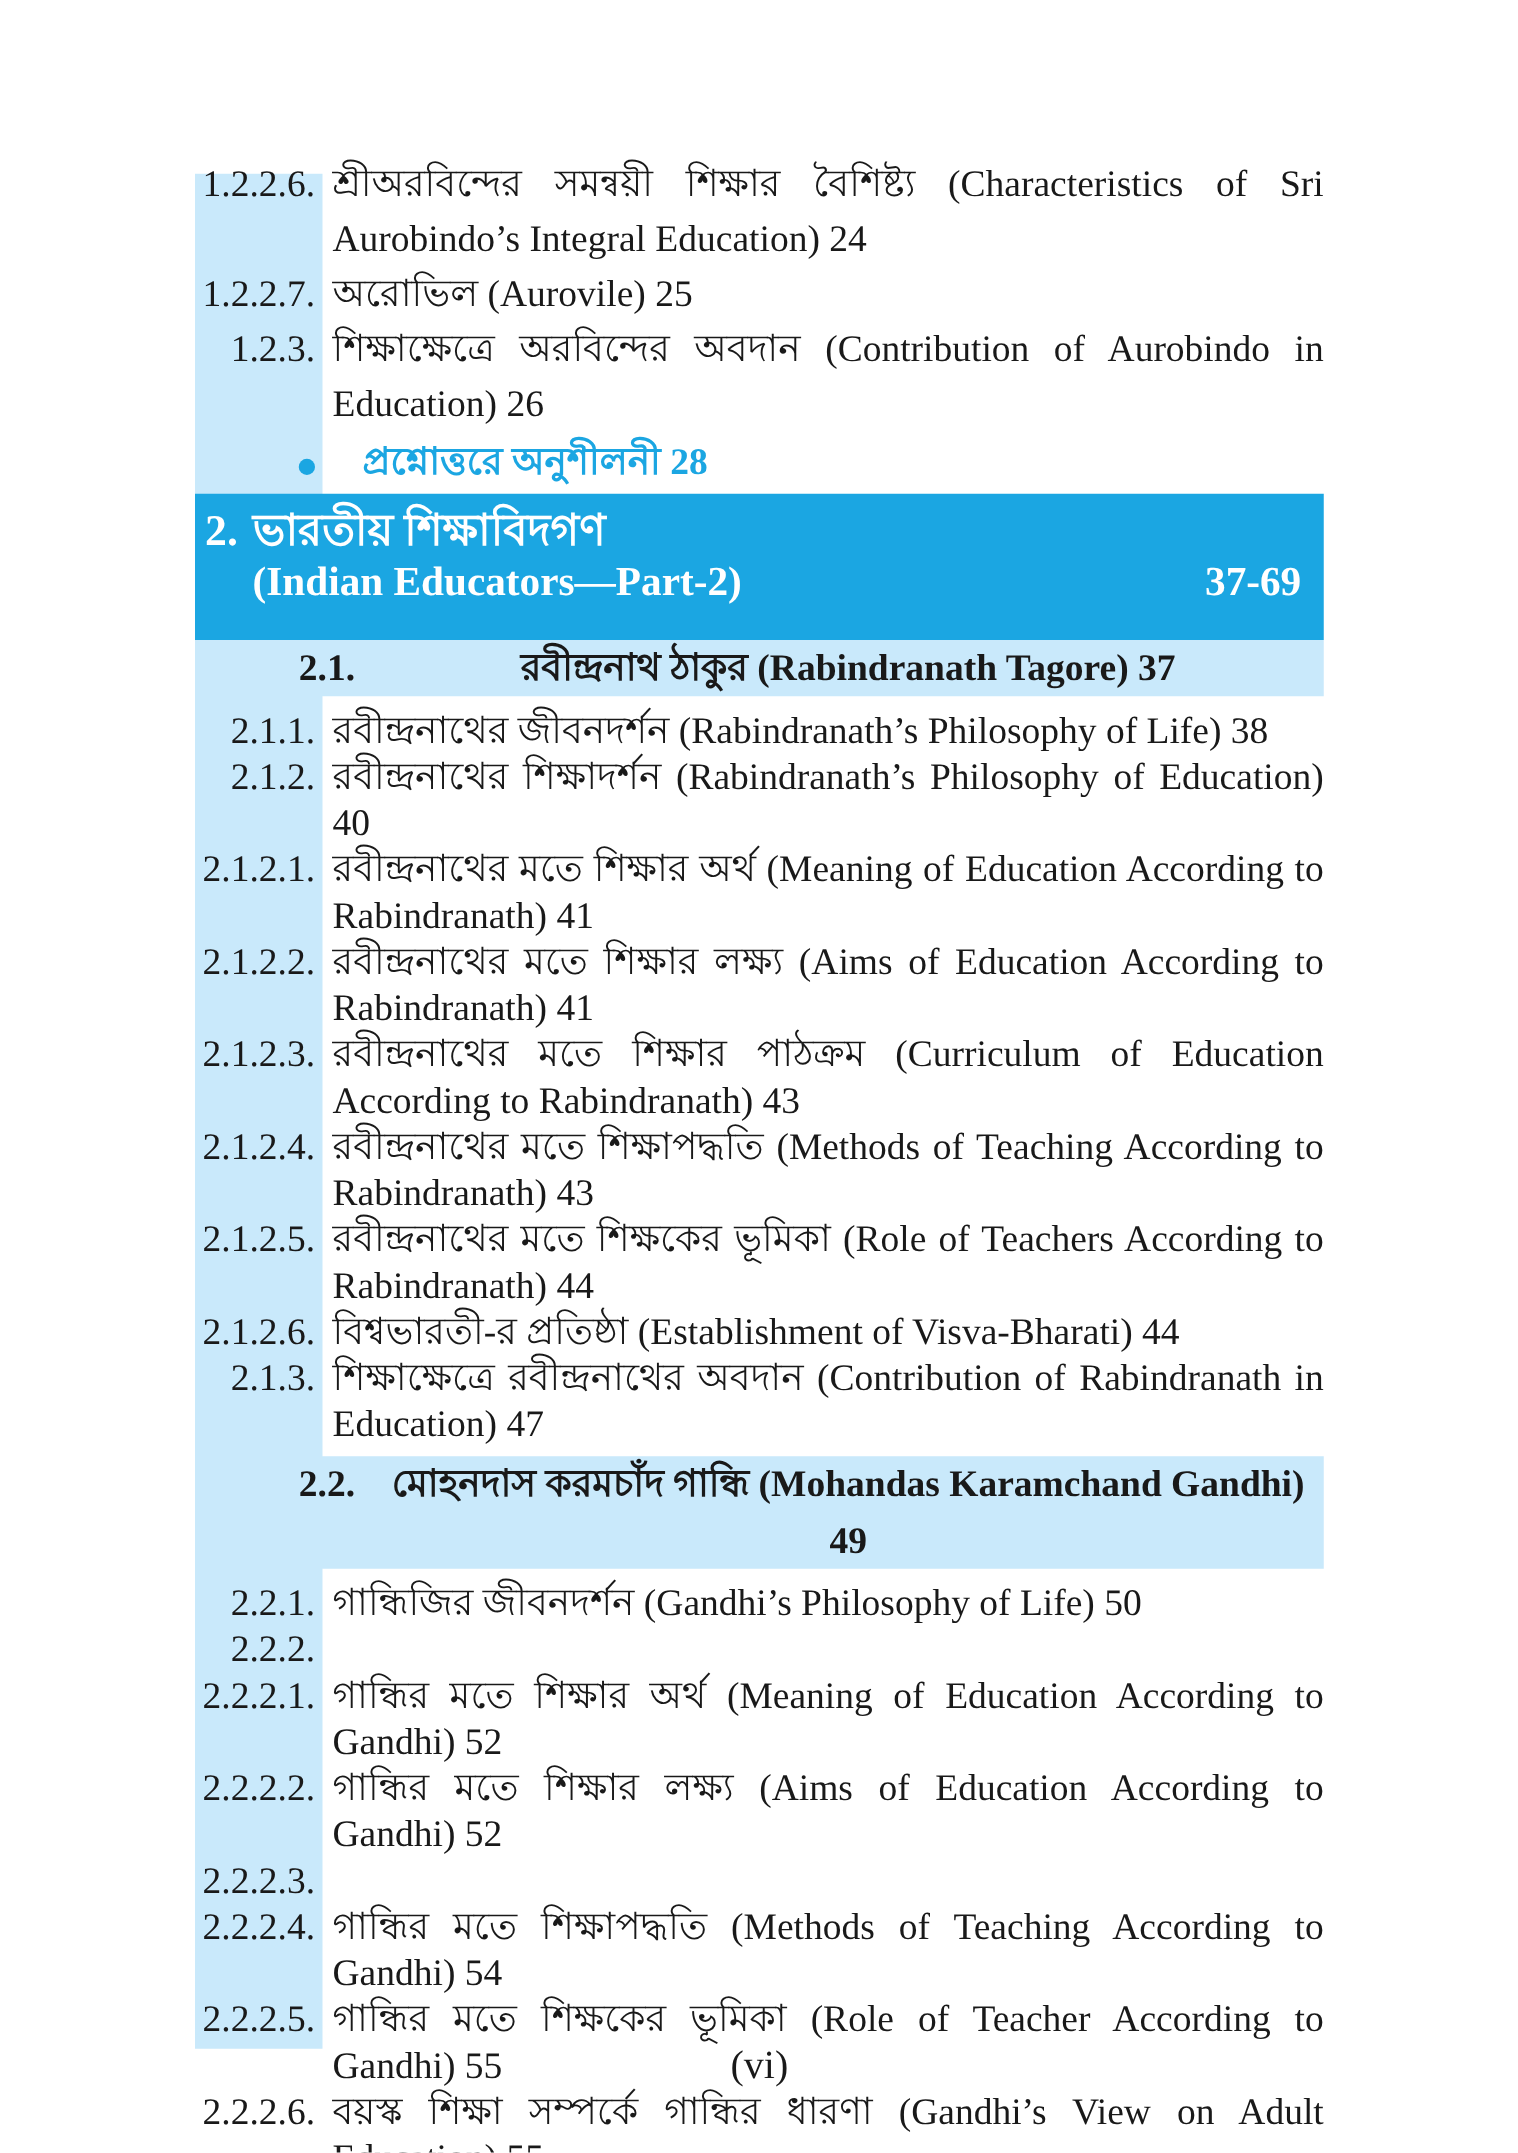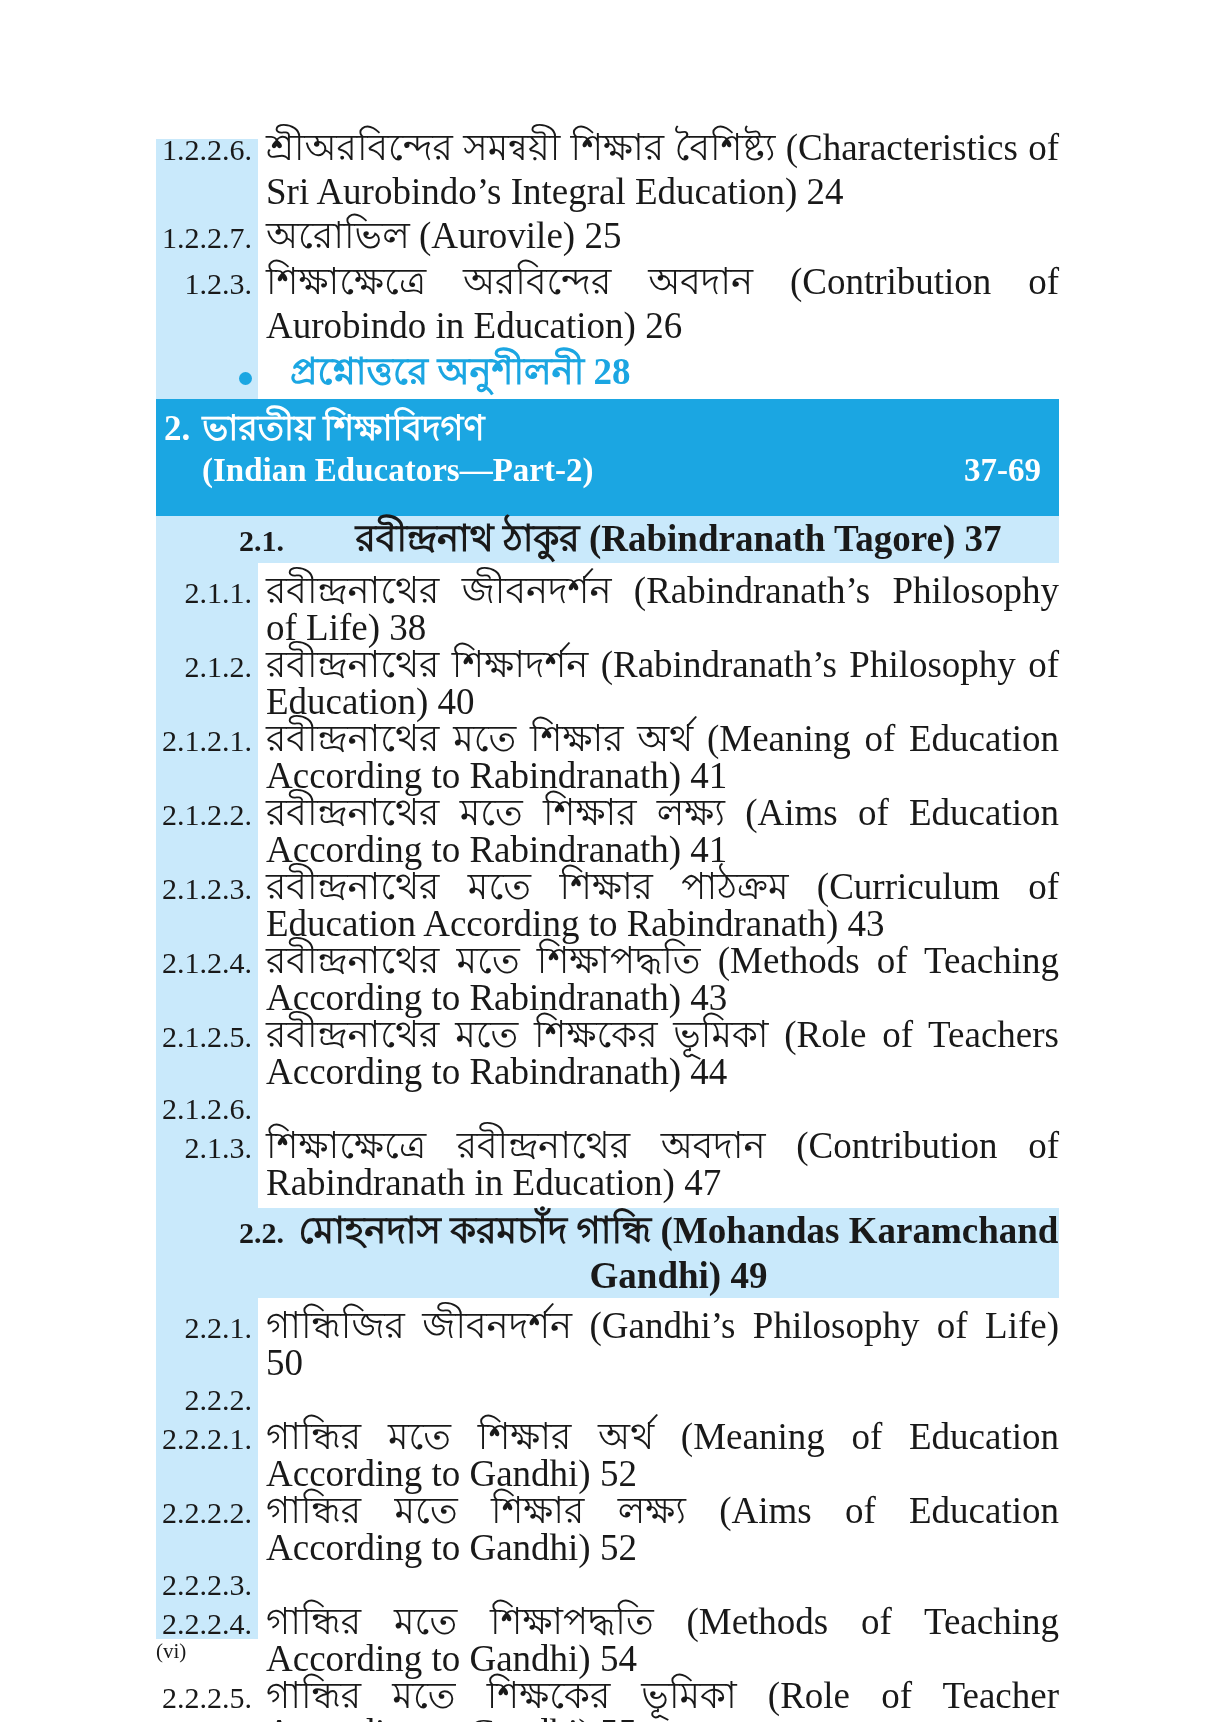--- a/index.html
+++ b/index.html
@@ -5,37 +5,37 @@
   html,body{margin:0;padding:0;}
   body{
     width:1214px;height:1722px;background:#ffffff;position:relative;
     font-family:"Liberation Serif","DejaVu Serif",serif;color:#191919;
     overflow:hidden;
   }
   .band{position:absolute;left:156px;top:139px;width:102px;height:1500px;background:#c9e9fb;}
   .toc{position:absolute;left:156px;top:126px;width:903px;}
   .row{display:flex;align-items:baseline;}
   .num{flex:0 0 102px;box-sizing:border-box;text-align:right;padding-right:6px;font-size:30px;white-space:nowrap;}
-  .txt{flex:1;margin-left:8px;text-align:justify;font-size:37px;}
+  .txt{flex:1;margin-left:8px;text-align:justify;font-size:30px;}
   .g1 .row{line-height:44px;}
   .gs .row{line-height:37px;}
   .bullet-row{margin-top:2px;}
   .dot{display:inline-block;width:13px;height:13px;border-radius:50%;background:#1ba6e2;margin-bottom:-1px;}
   .bullet-txt{color:#1ba6e2;font-weight:bold;text-align:left;margin-left:32px;}
   .chapter{background:#1ba6e2;color:#ffffff;margin-top:3px;padding:8px 18px 26px 8px;box-sizing:border-box;}
   .ch-l1{font-size:35px;font-weight:bold;line-height:43px;}
   .ch-l1 .ch-num{margin-right:12px;}
   .ch-l2{display:flex;align-items:baseline;font-size:33px;font-weight:bold;line-height:40px;margin-left:38px;}
   .ch-pages{margin-left:auto;}
   .stripe{background:#c9e9fb;padding-left:32px;}
   .stripe .row{line-height:45px;}
   .stripe .num,.stripe .txt{font-weight:bold;}
   .stripe .txt{text-align:center;}
   .sec-entries{margin-top:9px;margin-bottom:7px;}
-  .footer{position:absolute;left:156px;top:1634px;width:903px;font-size:21px;line-height:34px;}
+  .footer{position:absolute;left:156px;top:1634px;width:903px;text-align:center;font-size:32px;line-height:34px;}
 </style>
 </head>
 <body>
 
 <div class="band"></div>
 
 <main class="toc">
 
   <section class="g1">
     <div class="row">
@@ -98,20 +98,21 @@
       <div class="row">
         <div class="num">2.1.2.4.</div>
         <div class="txt"><span>রবীন্দ্রনাথের মতে শিক্ষাপদ্ধতি (Methods of Teaching According to Rabindranath)</span> <span>43</span></div>
       </div>
       <div class="row">
         <div class="num">2.1.2.5.</div>
         <div class="txt"><span>রবীন্দ্রনাথের মতে শিক্ষকের ভূমিকা (Role of Teachers According to Rabindranath)</span> <span>44</span></div>
       </div>
       <div class="row">
         <div class="num">2.1.2.6.</div>
+        <div class="txt"><span>বিশ্বভারতী-র প্রতিষ্ঠা (Establishment of Visva-Bharati)</span> <span>44</span></div>
       </div>
       <div class="row">
         <div class="num">2.1.3.</div>
         <div class="txt"><span>শিক্ষাক্ষেত্রে রবীন্দ্রনাথের অবদান (Contribution of Rabindranath in Education)</span> <span>47</span></div>
       </div>
     </div>
 
     <div class="stripe">
       <div class="row">
         <div class="num">2.2.</div>

